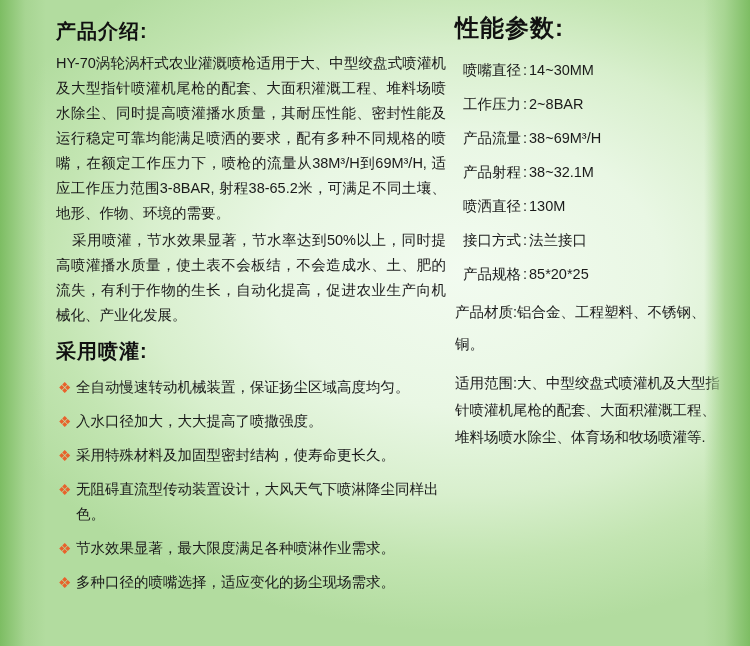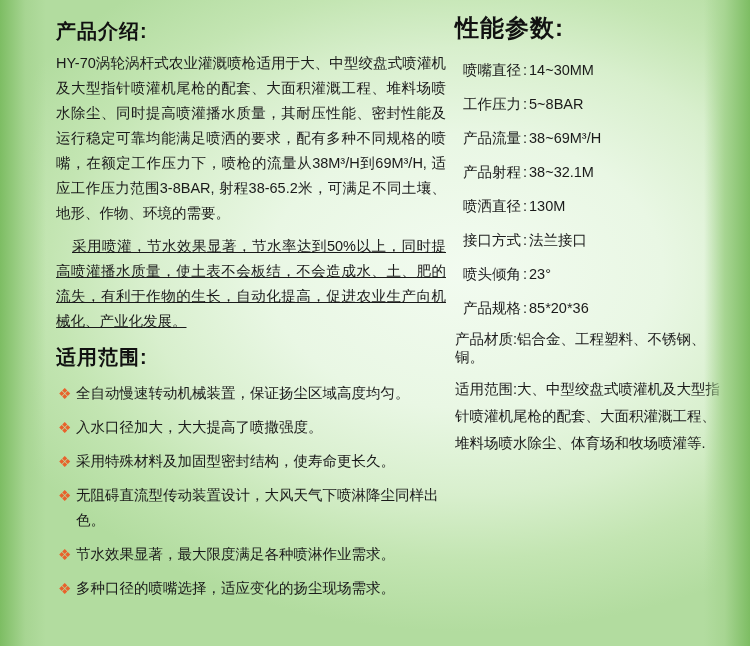--- a/index.html
+++ b/index.html
@@ -71,22 +71,21 @@
     line-height: 25px;
     color: #1a1a1a;
     text-align: justify;
     margin: 0;
     text-indent: 0;
   }
   .para-indent {
     text-indent: 16px;
   }
   .para + .para {
-    margin-top: 8px;
-    text-decoration: underline;
+    margin-top: 2px;
   }
   .features {
     margin-top: 10px;
   }
   .feat-list {
     list-style: none;
     margin: 10px 0 0 0;
     padding: 0;
   }
   .feat-item {
@@ -114,21 +113,21 @@
     font-size: 14.5px;
     line-height: 24px;
     color: #1a1a1a;
     margin-bottom: 10px;
   }
   .spec-item .sep {
     margin: 0 2px;
   }
   .spec-block {
     font-size: 14.5px;
-    line-height: 18px;
+    line-height: 32px;
     color: #1a1a1a;
     margin-bottom: 10px;
   }
   .range {
     font-size: 14.5px;
     line-height: 27px;
     color: #1a1a1a;
     margin-top: 2px;
   }
 </style>
@@ -136,21 +135,21 @@
 <body>
 
 <div class="page">
 
   <div class="col-left">
     <h2 class="heading">产品介绍:</h2>
     <p class="para">HY-70涡轮涡杆式农业灌溉喷枪适用于大、中型绞盘式喷灌机及大型指针喷灌机尾枪的配套、大面积灌溉工程、堆料场喷水除尘、同时提高喷灌播水质量，其耐压性能、密封性能及运行稳定可靠均能满足喷洒的要求，配有多种不同规格的喷嘴，在额定工作压力下，喷枪的流量从38M³/H到69M³/H, 适应工作压力范围3-8BAR, 射程38-65.2米，可满足不同土壤、地形、作物、环境的需要。</p>
     <p class="para para-indent">采用喷灌，节水效果显著，节水率达到50%以上，同时提高喷灌播水质量，使土表不会板结，不会造成水、土、肥的流失，有利于作物的生长，自动化提高，促进农业生产向机械化、产业化发展。</p>
 
     <div class="features">
-      <h2 class="heading">适用范围:</h2>
+      <h2 class="heading">采用喷灌:</h2>
       <ul class="feat-list">
         <li class="feat-item">
           <span class="bullet">❖</span>
           <span>全自动慢速转动机械装置，保证扬尘区域高度均匀。</span>
         </li>
         <li class="feat-item">
           <span class="bullet">❖</span>
           <span>入水口径加大，大大提高了喷撒强度。</span>
         </li>
         <li class="feat-item">
@@ -173,39 +172,36 @@
     </div>
   </div>
 
   <div class="col-right">
     <h2 class="heading-right">性能参数:</h2>
     <ul class="spec-list">
       <li class="spec-item">
         <span>喷嘴直径</span><span class="sep">:</span><span>14~30MM</span>
       </li>
       <li class="spec-item">
-        <span>工作压力</span><span class="sep">:</span><span>5~8BAR</span>
+        <span>工作压力</span><span class="sep">:</span><span>2~8BAR</span>
       </li>
       <li class="spec-item">
         <span>产品流量</span><span class="sep">:</span><span>38~69M³/H</span>
       </li>
       <li class="spec-item">
         <span>产品射程</span><span class="sep">:</span><span>38~32.1M</span>
       </li>
       <li class="spec-item">
         <span>喷洒直径</span><span class="sep">:</span><span>130M</span>
       </li>
       <li class="spec-item">
         <span>接口方式</span><span class="sep">:</span><span>法兰接口</span>
       </li>
       <li class="spec-item">
-        <span>喷头倾角</span><span class="sep">:</span><span>23°</span>
-      </li>
-      <li class="spec-item">
-        <span>产品规格</span><span class="sep">:</span><span>85*20*36</span>
+        <span>产品规格</span><span class="sep">:</span><span>85*20*25</span>
       </li>
     </ul>
 
     <div class="spec-block">
       <span>产品材质</span><span class="sep">:</span><span>铝合金、工程塑料、不锈钢、铜。</span>
     </div>
 
     <div class="range">
       <span>适用范围</span><span class="sep">:</span><span>大、中型绞盘式喷灌机及大型指针喷灌机尾枪的配套、大面积灌溉工程、堆料场喷水除尘、体育场和牧场喷灌等.</span>
     </div>

